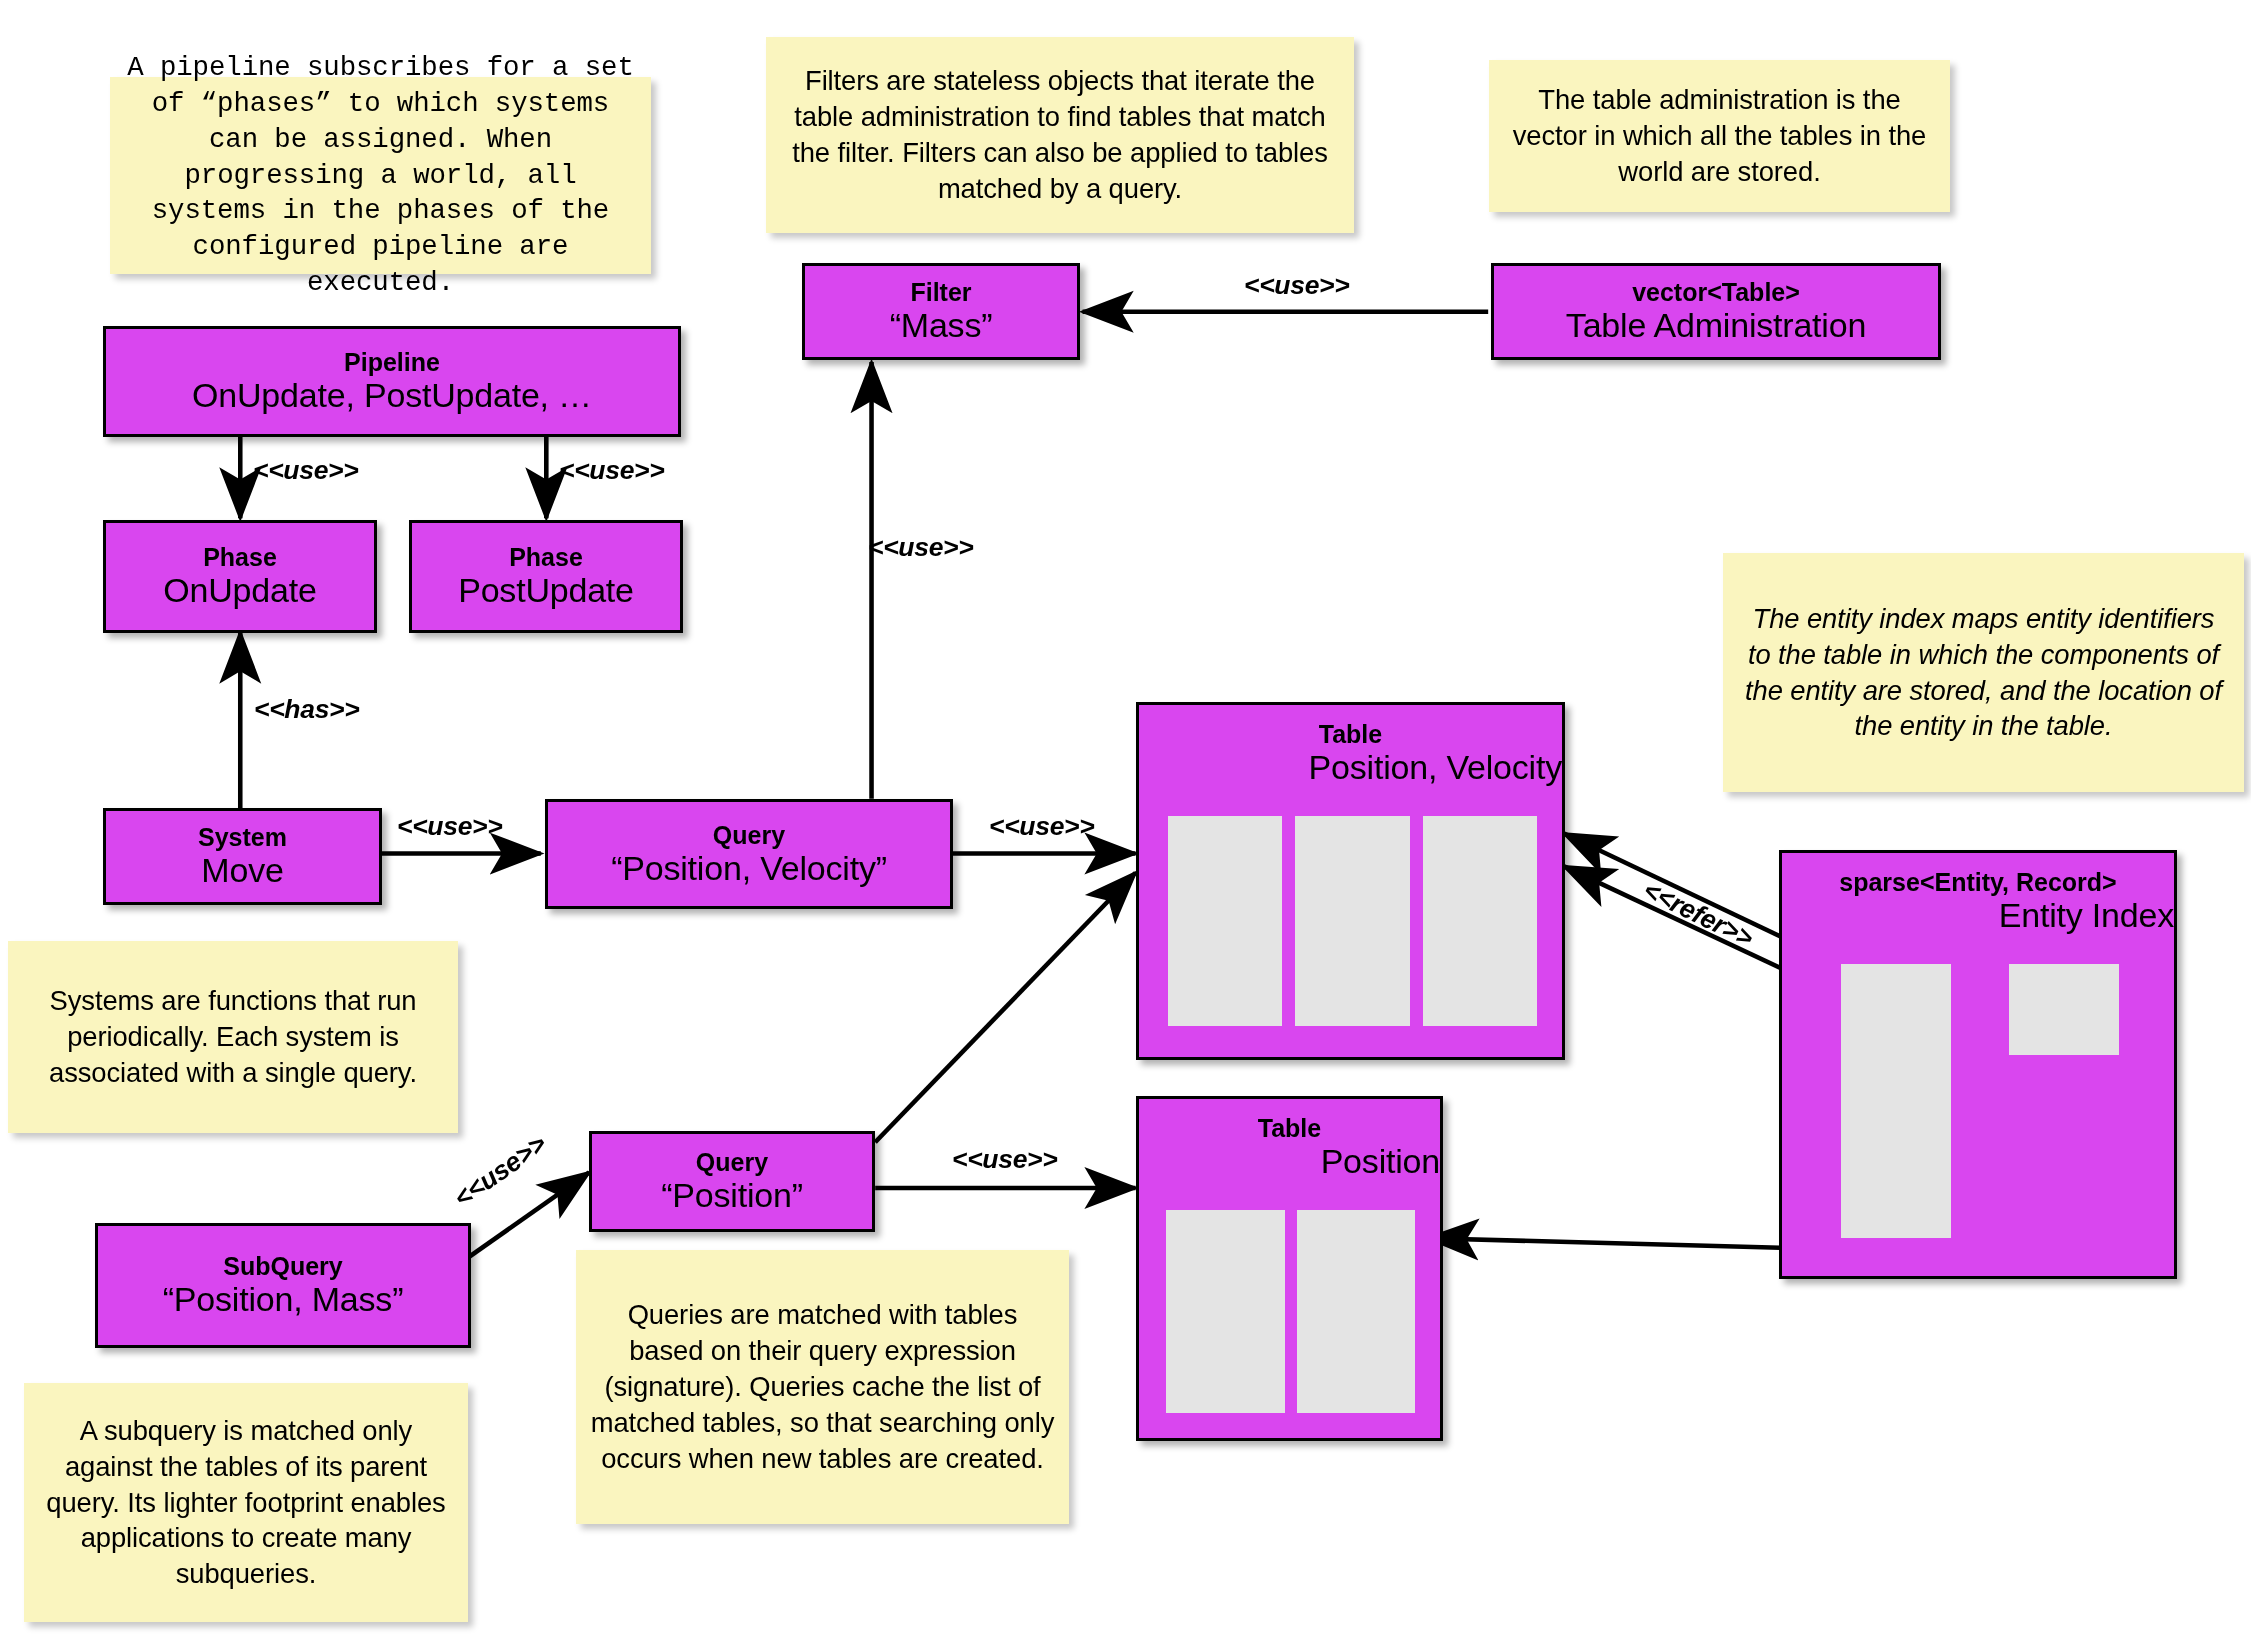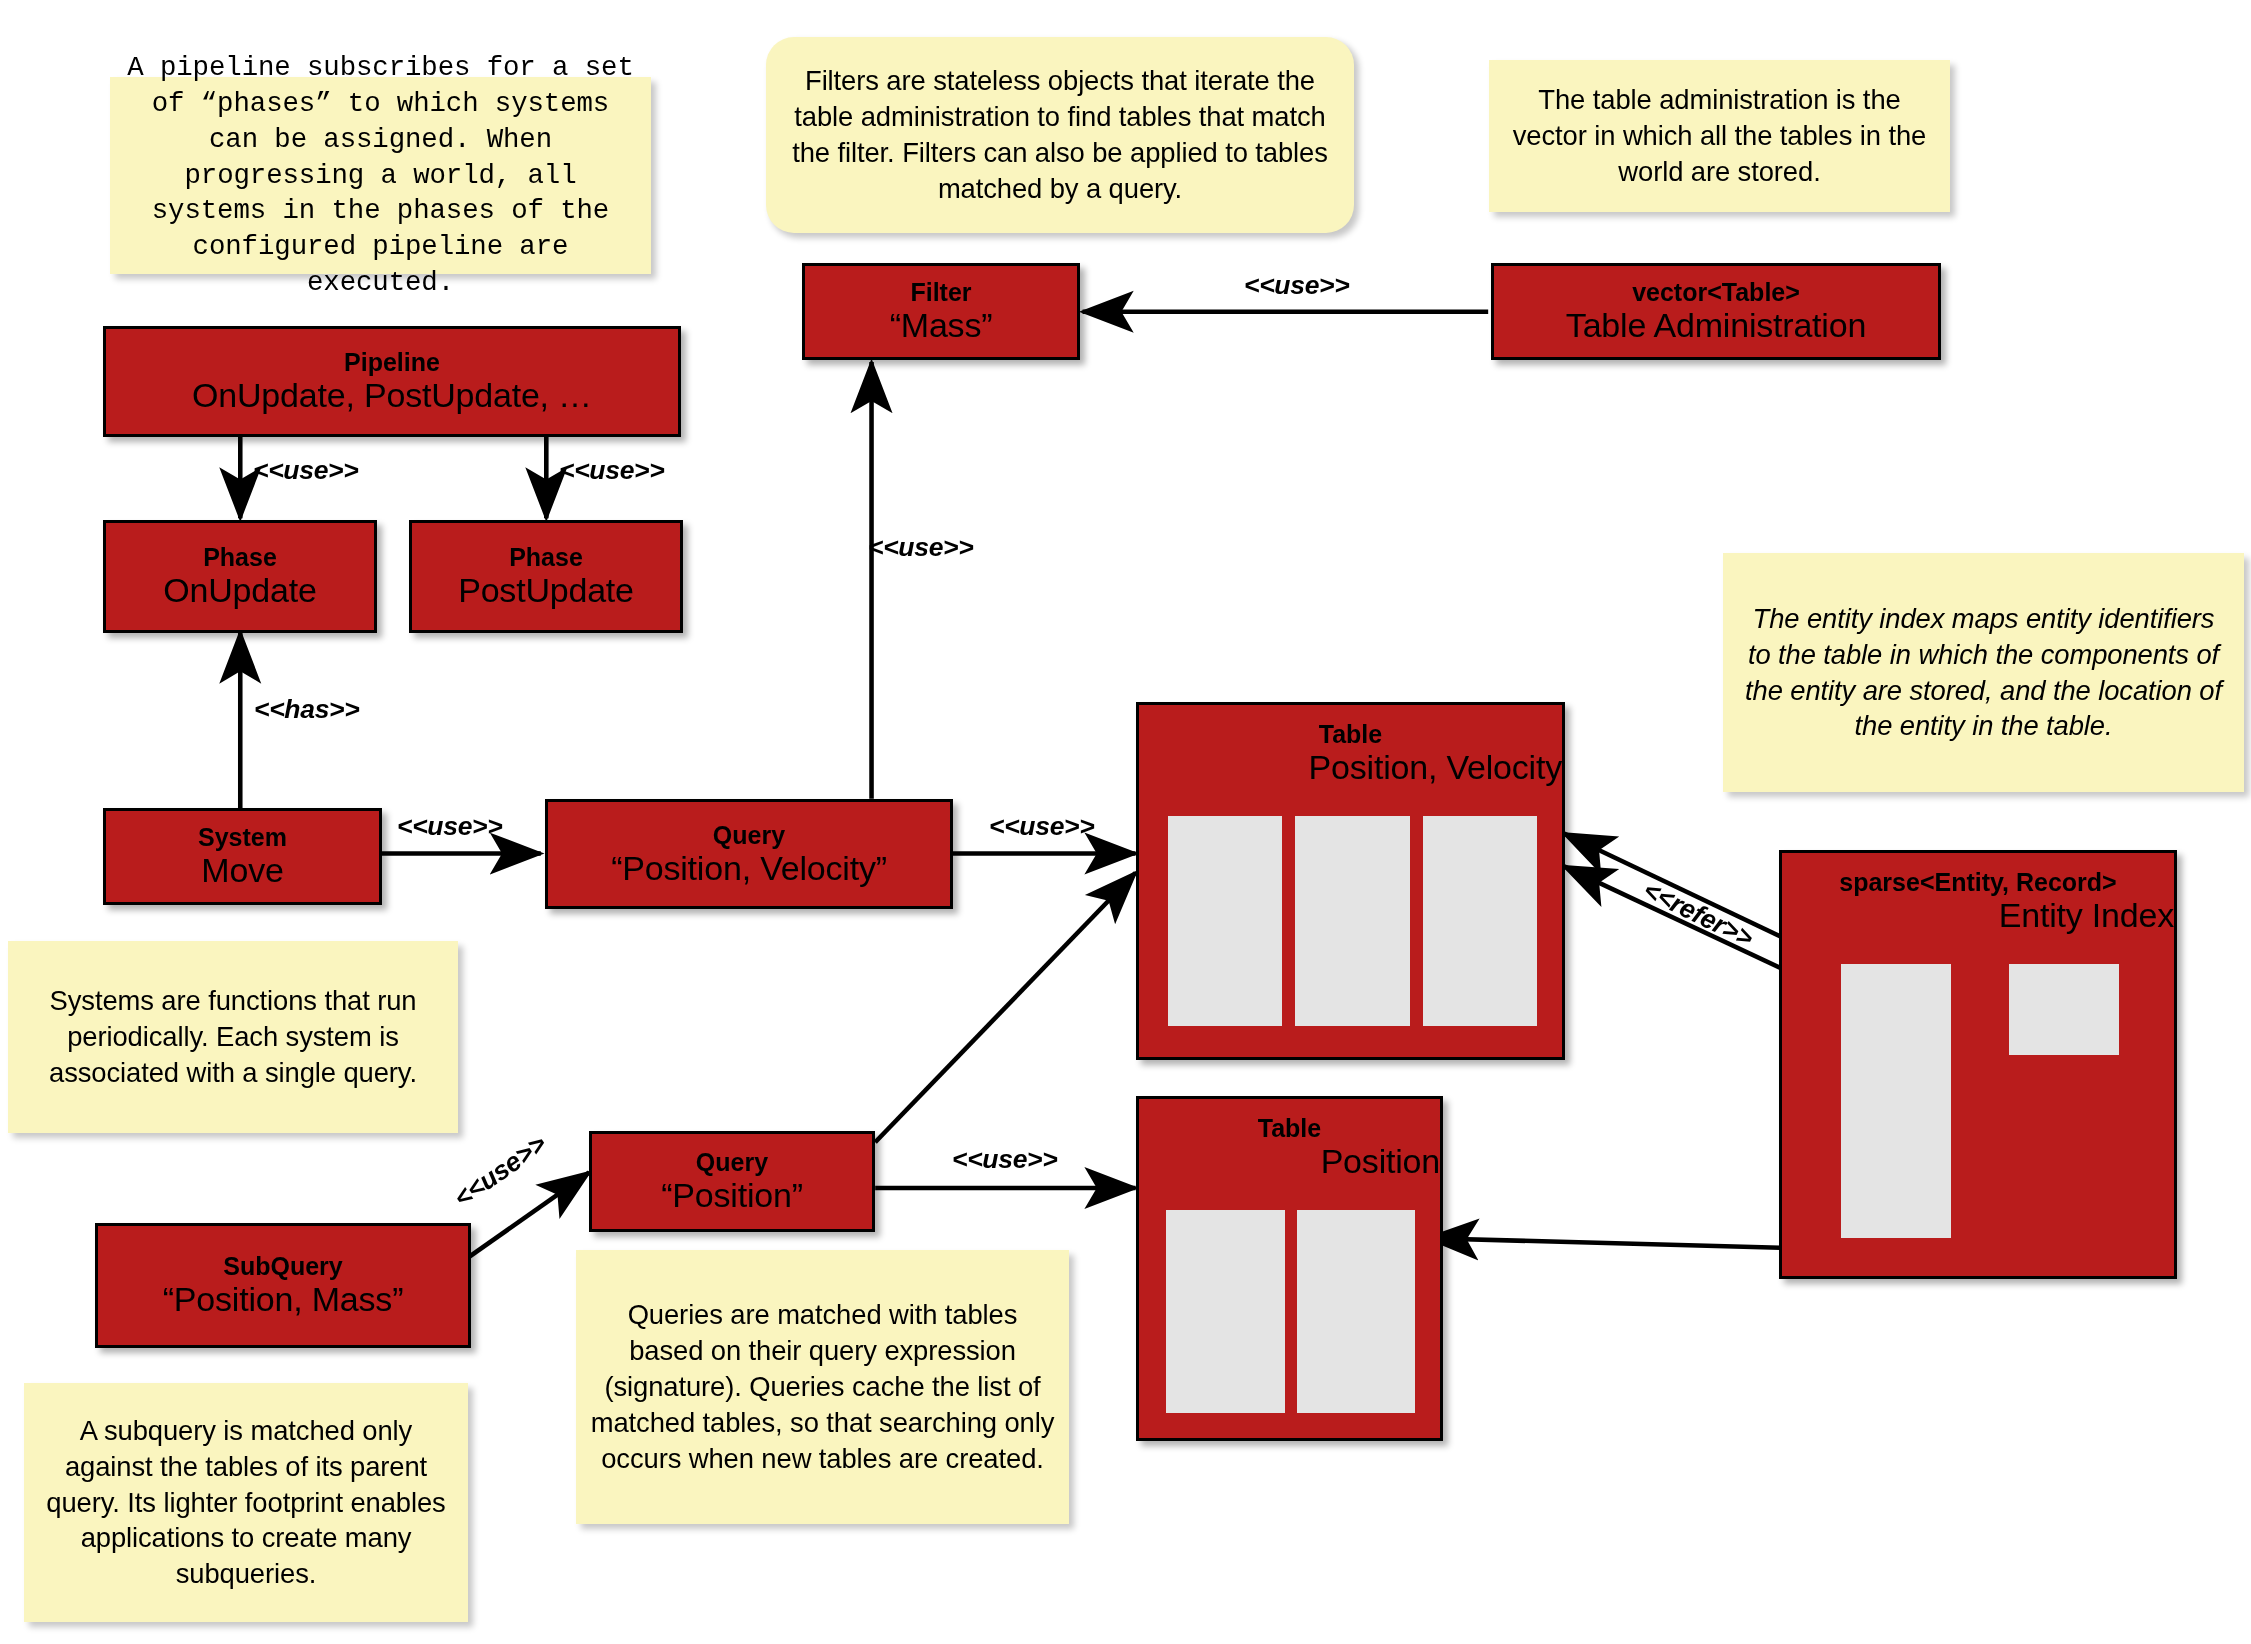--- a/index.html
+++ b/index.html
@@ -32,21 +32,21 @@
     justify-content: center;
     text-align: center;
     color: #000;
     font-size: 27.4px;
     line-height: 1.31;
     padding: 12.8px 14.6px;
     letter-spacing: -0.1px;
   }
   .box {
     position: absolute;
-    background: #b91c1c;
+    background: #d946ef;
     border: 3.7px solid #000000;
     box-shadow: 4.6px 4.6px 6.4px rgba(0,0,0,0.30);
     box-sizing: border-box;
     color: #000;
   }
   .box .stereo {
     display: block;
     text-align: center;
     font-size: 25px;
     line-height: 1.12;
@@ -131,21 +131,21 @@
       <line x1="2200" y1="1151" x2="2132" y2="1151" marker-end="url(#arw)"></line>
 
       <line x1="2202" y1="1180" x2="2148" y2="1272" marker-end="url(#arw)"></line>
     </g>
   </svg>
 
   <div class="note" style="left:110px; top:77px; width:541px; height:197px;font-family:Liberation Mono, monospace;">
     <span>A pipeline subscribes for a set of “phases” to which systems can be assigned. When progressing a world, all systems in the phases of the configured pipeline are executed.</span>
   </div>
 
-  <div class="note" style="left:766px; top:37px; width:588px; height:196px;border-radius:28px;">
+  <div class="note" style="left:766px; top:37px; width:588px; height:196px;">
     <span>Filters are stateless objects that iterate the table administration to find tables that match the filter. Filters can also be applied to tables matched by a query.</span>
   </div>
 
   <div class="note" style="left:1489px; top:60px; width:461px; height:152px;">
     <span>The table administration is the vector in which all the tables in the world are stored.</span>
   </div>
 
 
   <div class="note" style="left:1723px; top:553px; width:521px; height:239px;font-style:italic;">
     <span>The entity index maps entity identifiers to the table in which the components of the entity are stored, and the location of the entity in the table.</span>

